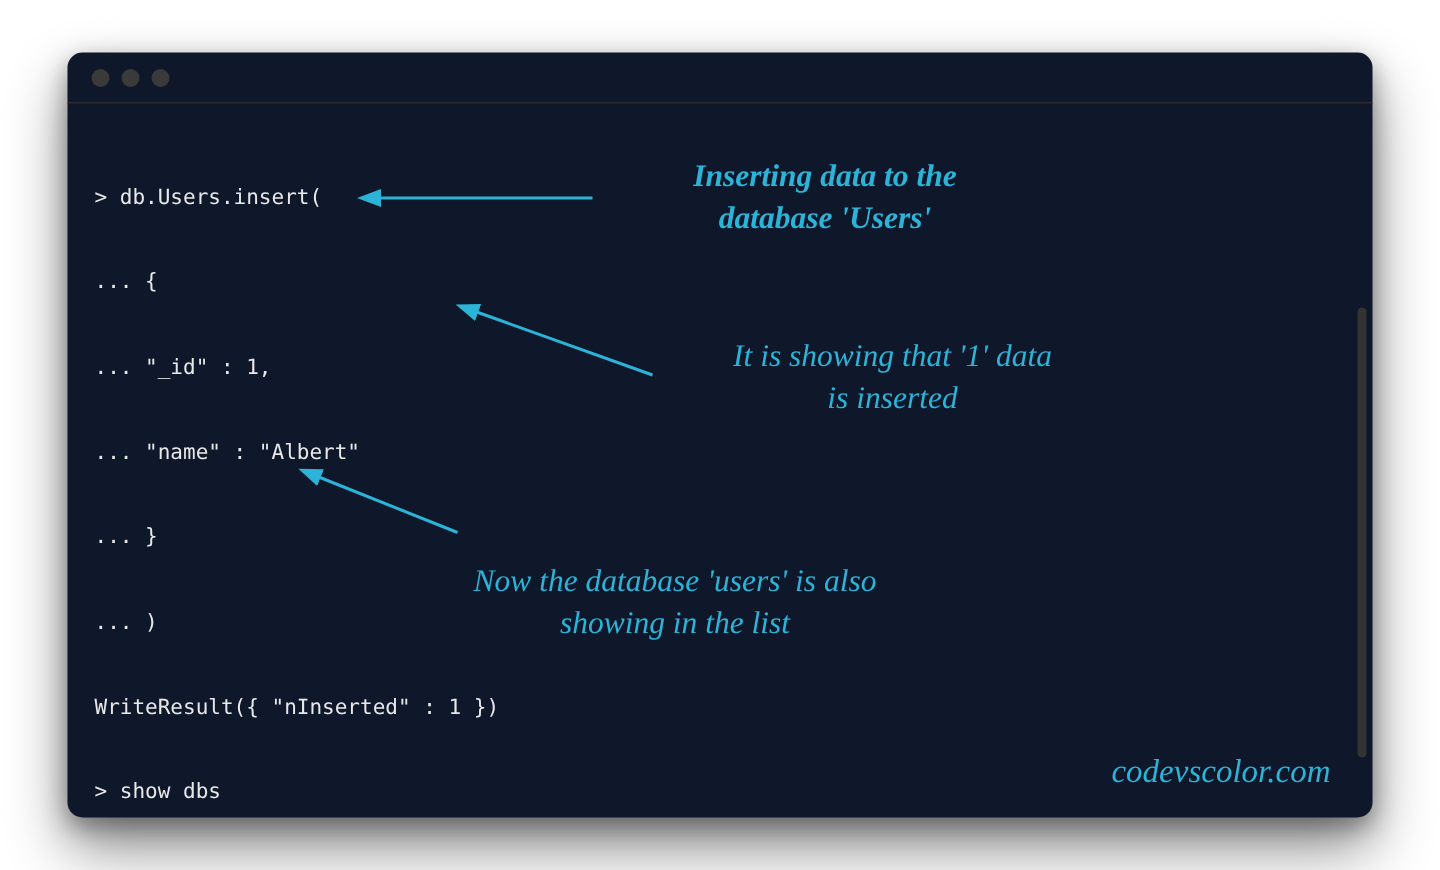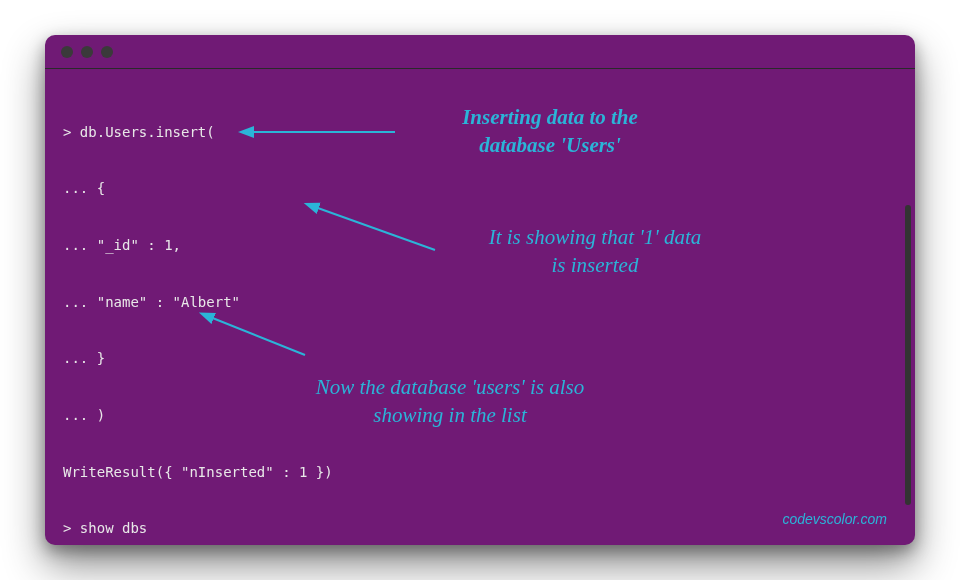--- a/index.html
+++ b/index.html
@@ -8,21 +8,21 @@
       height: 580px;
       background: #fff;
       display: flex;
       align-items: center;
       justify-content: center;
       font-family: Menlo, Monaco, Consolas, monospace;
     }
     .window {
       width: 870px;
       height: 510px;
-      background: #701a75;
+      background: #0f172a;
       border-radius: 10px;
       box-shadow: 0 20px 40px rgba(0,0,0,0.45), 0 6px 16px rgba(0,0,0,0.35);
       position: relative;
       overflow: hidden;
     }
     .titlebar {
       height: 34px;
       display: flex;
       align-items: center;
       padding-left: 16px;
@@ -55,22 +55,22 @@
       font-style: italic;
     }
     .ann1 { top: 68px; left: 335px; width: 340px; font-weight: bold; }
     .ann2 { top: 188px; left: 385px; width: 330px; }
     .ann3 { top: 338px; left: 195px; width: 420px; }
     .watermark {
       position: absolute;
       bottom: 18px;
       right: 28px;
       color: #2bb4d8;
-      font-family: Liberation Sans, sans-serif;
-      font-size: 14px;
+      font-family: Liberation Serif, serif;
+      font-size: 22px;
       font-style: italic;
       margin-top: 44px;
     }
     .scrollbar {
       position: absolute;
       right: 4px;
       top: 170px;
       width: 6px;
       height: 300px;
       background: #333;

